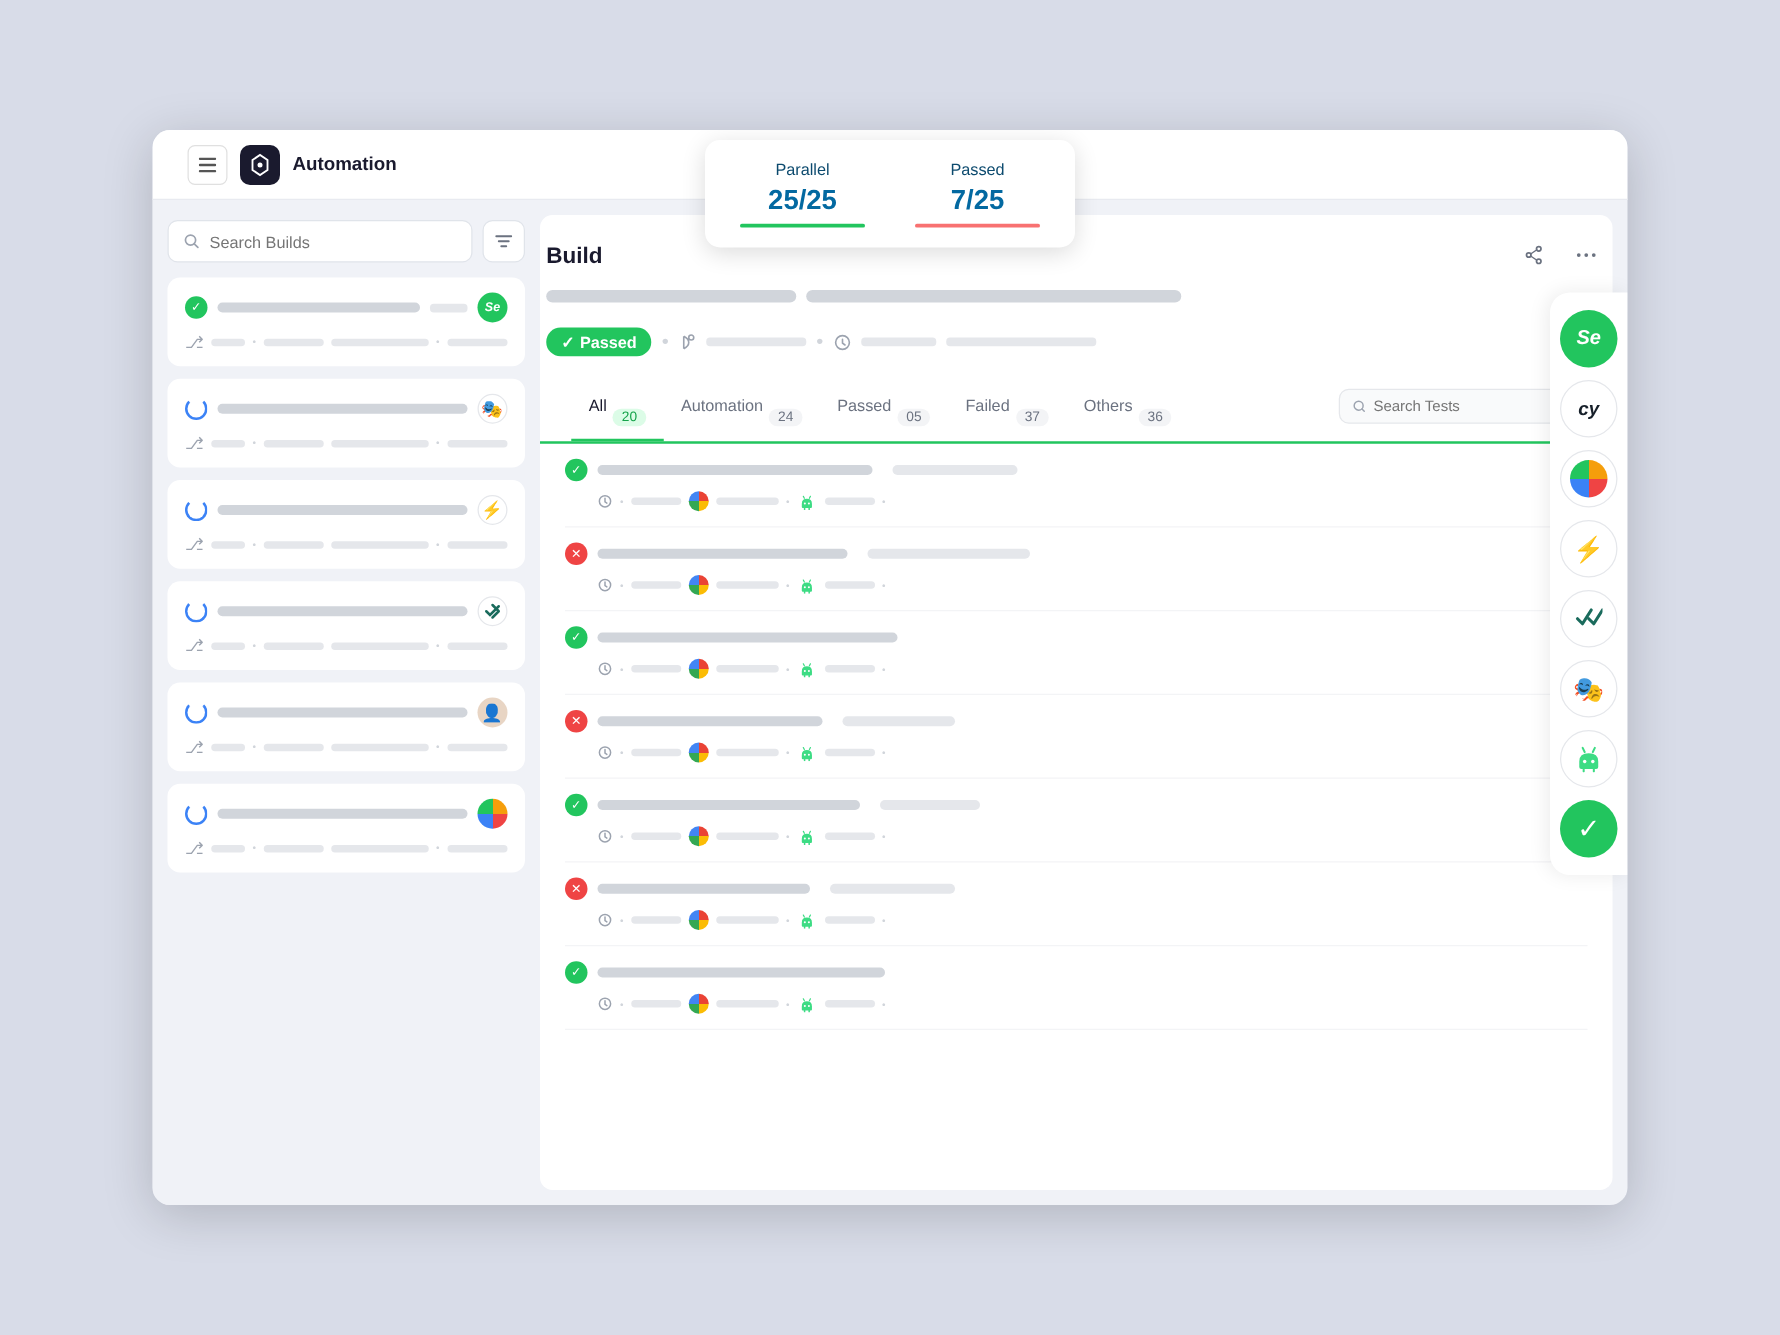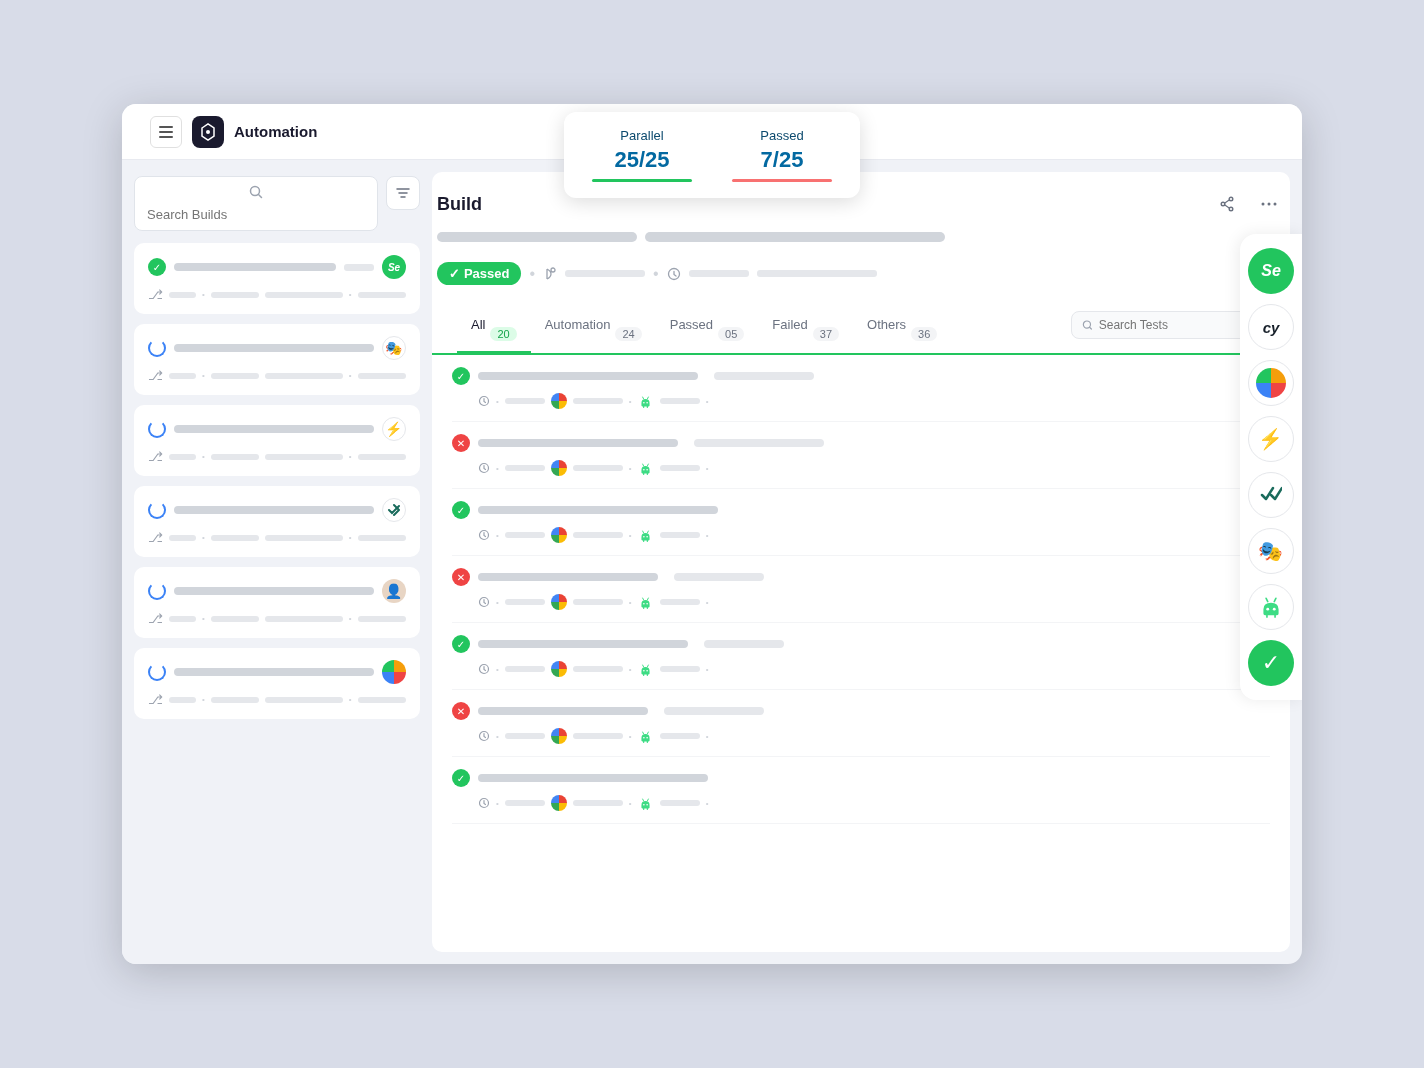--- a/index.html
+++ b/index.html
@@ -109,21 +109,20 @@
     }
     .search-bar {
       display: flex;
       align-items: center;
       background: white;
       border: 1px solid #e0e4ea;
       border-radius: 8px;
       padding: 8px 12px;
       gap: 8px;
       margin-bottom: 12px;
-      flex-direction: column;
     }
     .search-bar input {
       border: none;
       outline: none;
       font-size: 13px;
       color: #666;
       width: 100%;
       background: transparent;
     }
     .filter-btn {

